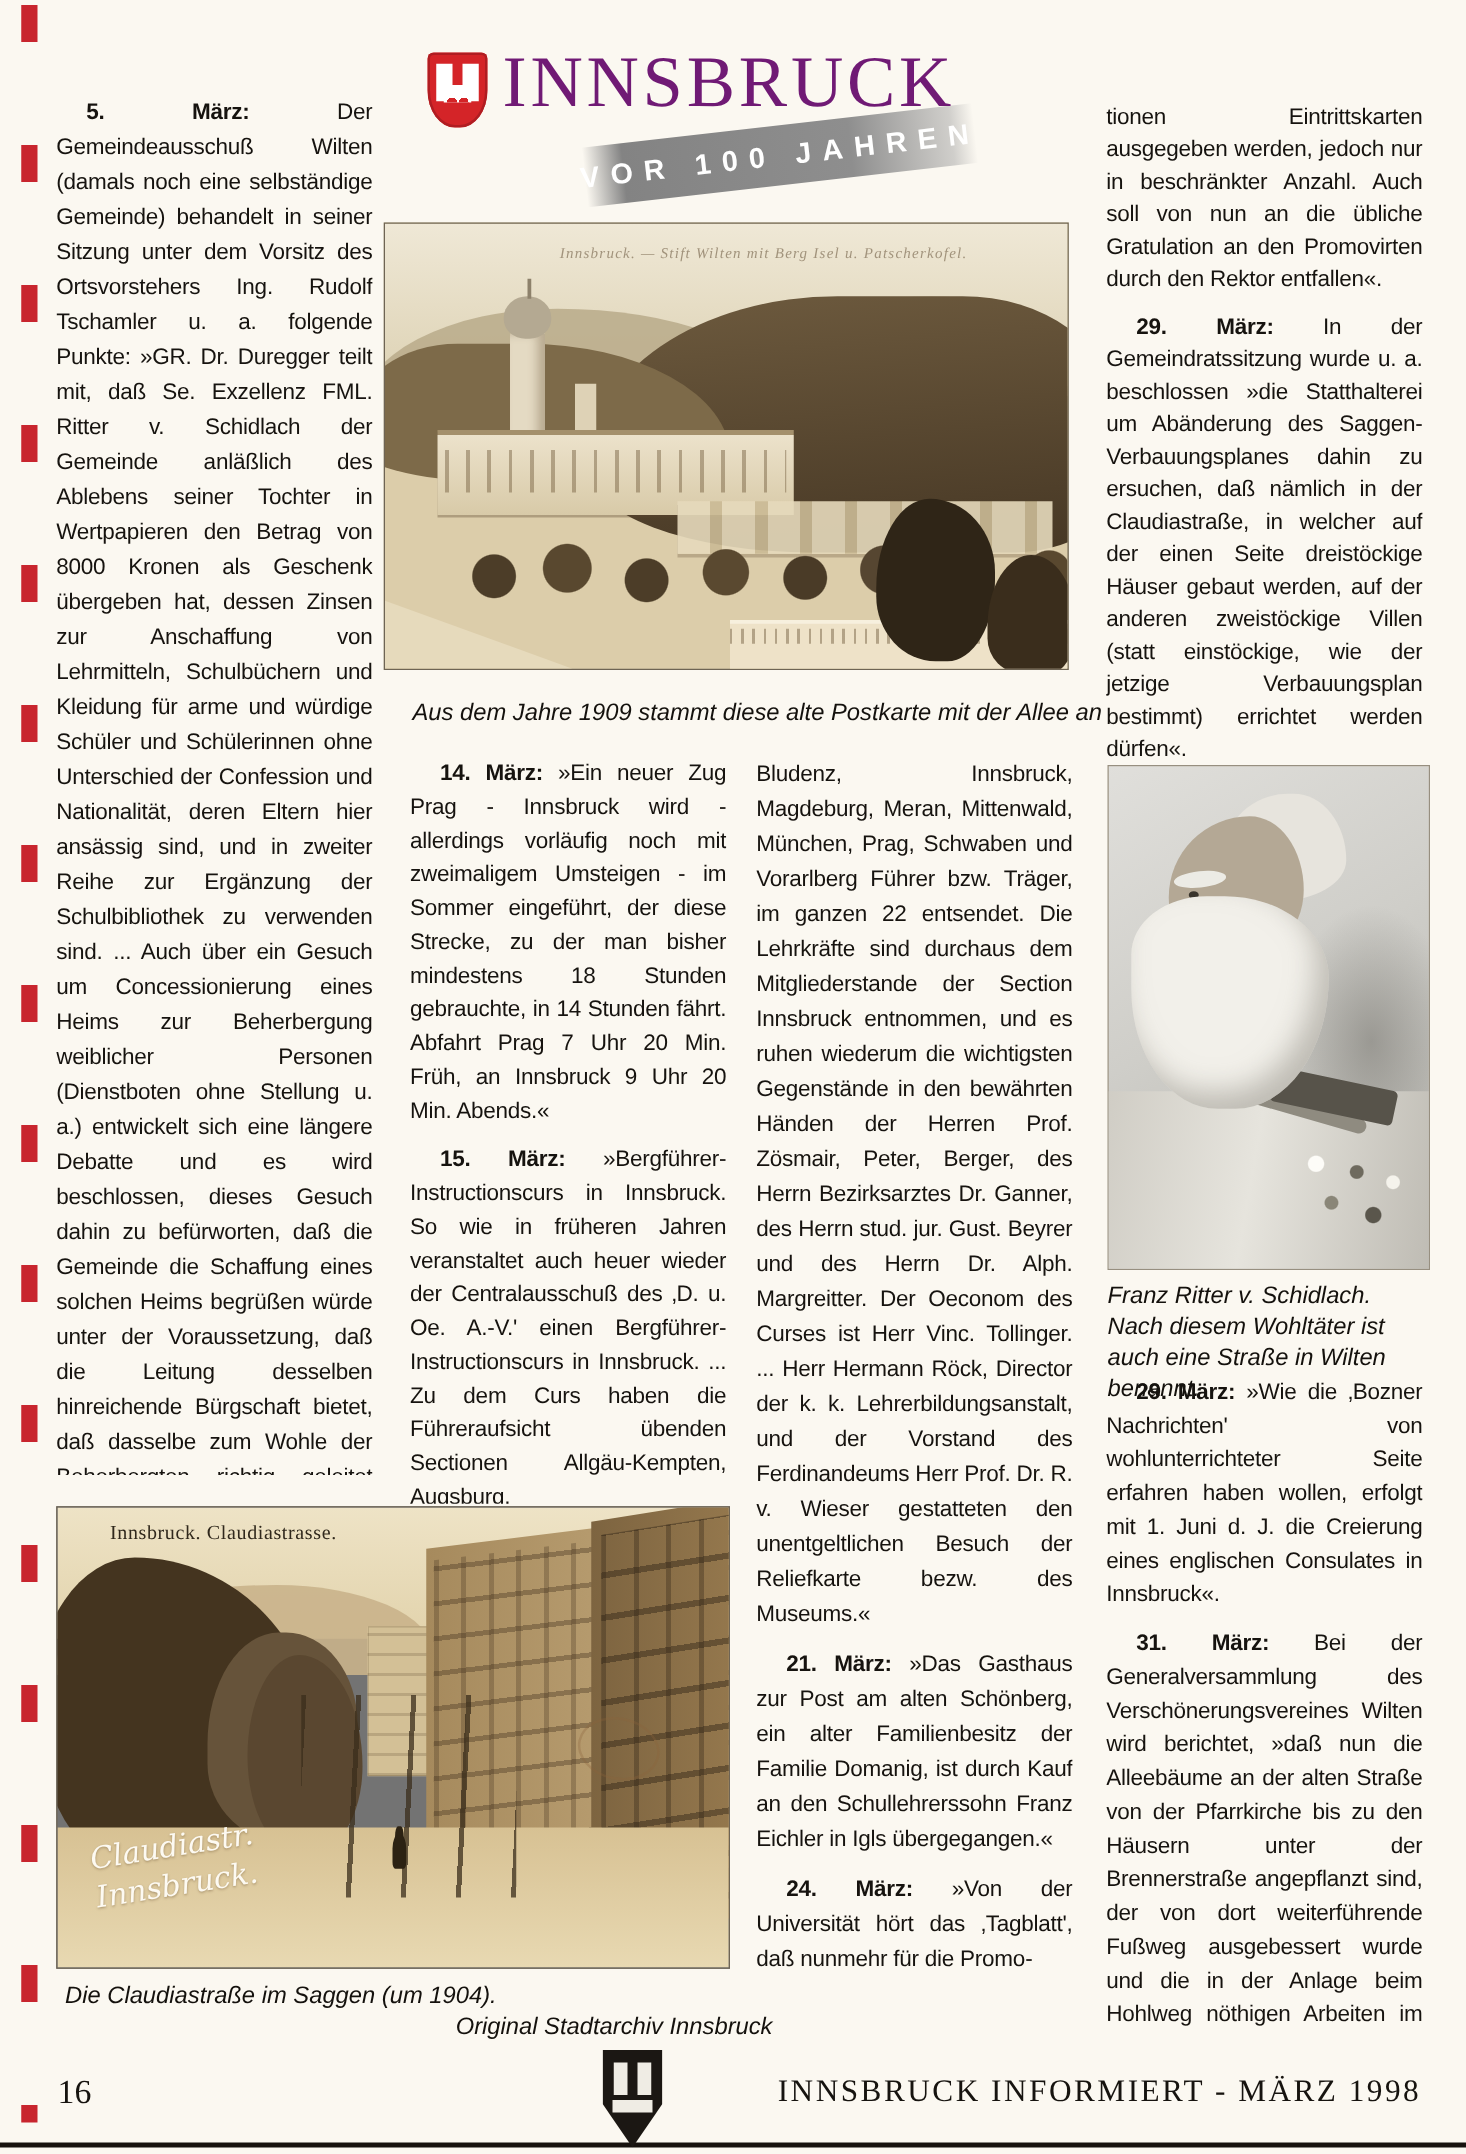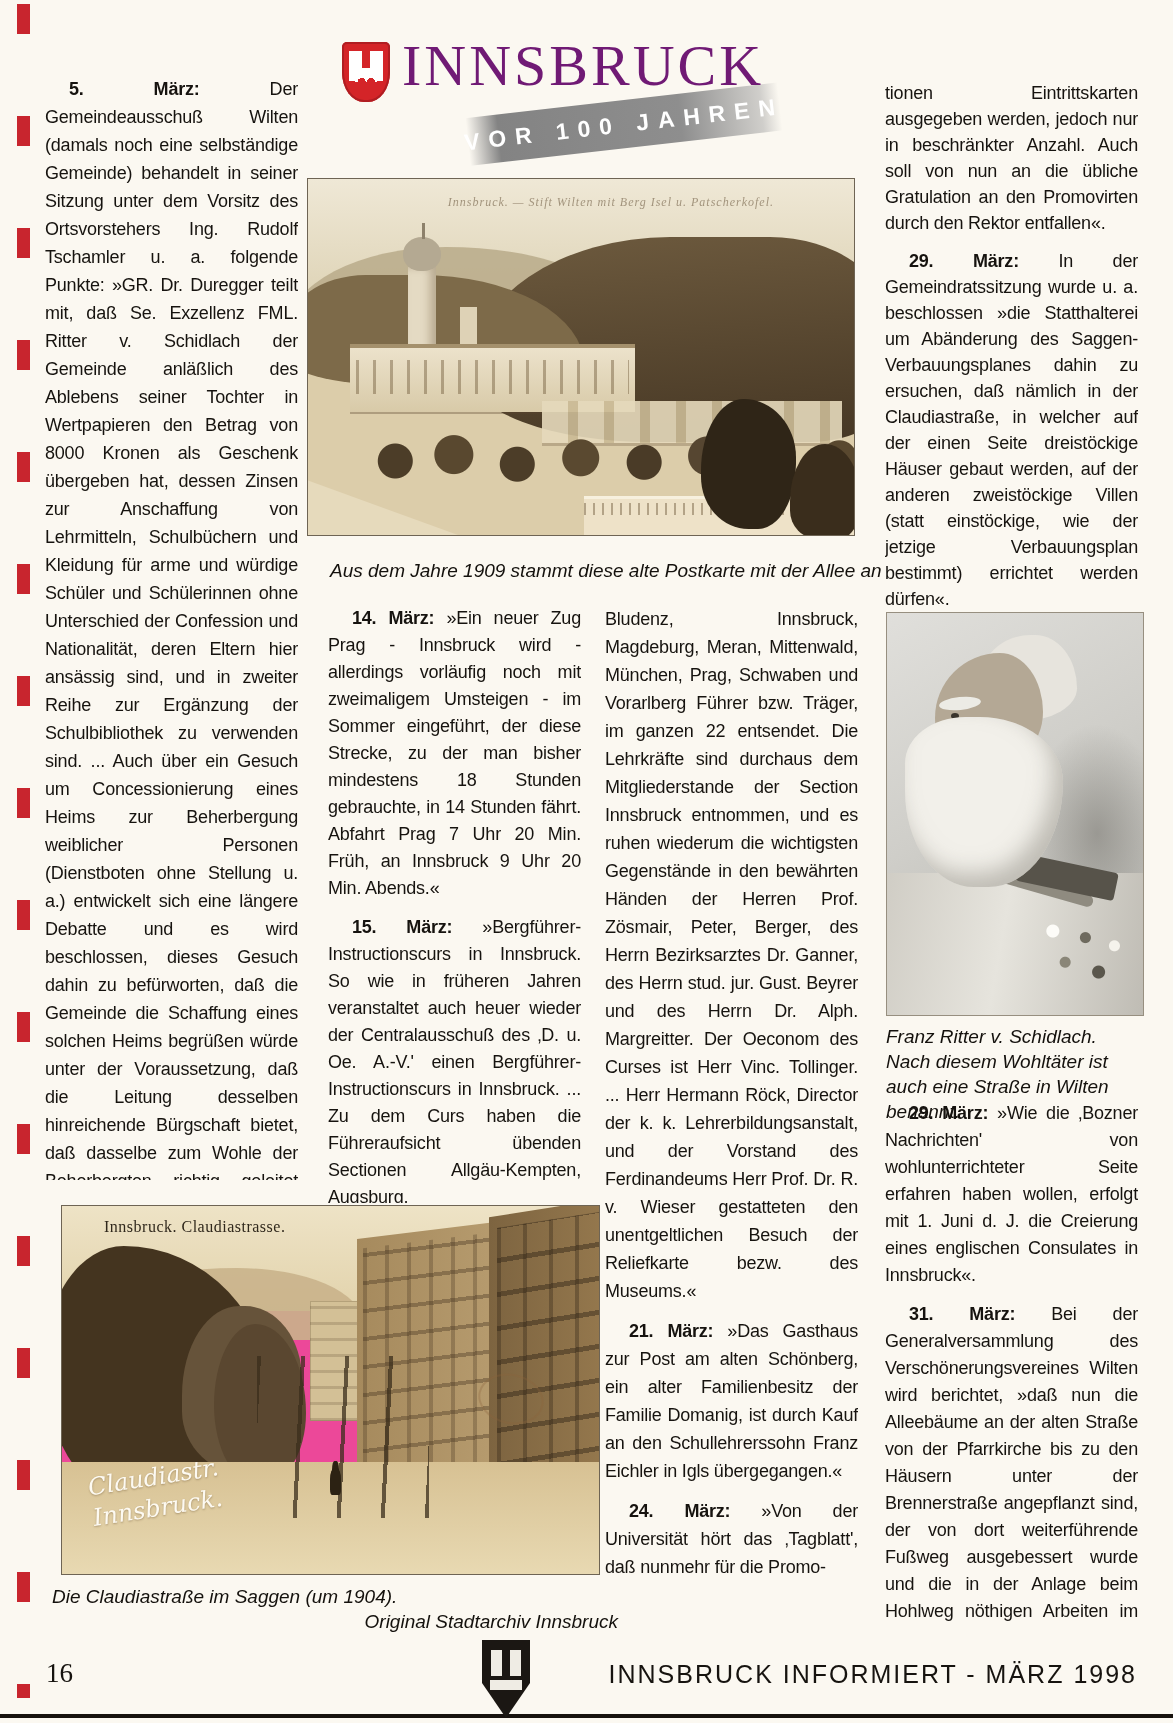--- a/index.html
+++ b/index.html
@@ -134,22 +134,22 @@
     transform:rotate(12deg); border-radius:4px; }
   .pt-medals { left:150px; top:300px; width:88px; height:82px;
     background-image:
       radial-gradient(circle at 18% 22%, #fdfcf8 0 6px, rgba(0,0,0,0) 7px),
       radial-gradient(circle at 55% 30%, #6e6a5e 0 5px, rgba(0,0,0,0) 6px),
       radial-gradient(circle at 32% 60%, #8a8678 0 5px, rgba(0,0,0,0) 6px),
       radial-gradient(circle at 70% 72%, #5a564c 0 6px, rgba(0,0,0,0) 7px),
       radial-gradient(circle at 88% 40%, #f5f3ec 0 5px, rgba(0,0,0,0) 6px); }
 
   
-  #pc-bot { left:61px; top:1205px; width:537px; height:368px;
-    background:#ec4899; border:1px solid #6e6454; }
+  #pc-bot { left:45px; top:1205px; width:537px; height:368px;
+    background:#737373; border:1px solid #6e6454; }
   .b-sky { left:0; top:0; right:0; height:105px; background:linear-gradient(#eee3c6,#e2d3ac); }
   .b-label { left:42px; top:12px; font-family:"Liberation Serif","DejaVu Serif",serif;
     font-size:16px; color:#30281c; letter-spacing:.5px; white-space:nowrap; }
   .b-mtn { left:0; top:62px; width:300px; height:72px; background:#c9b38b; opacity:.9;
     border-radius:70% 50% 0 0 / 100% 90% 0 0; }
   .b-bldg-deep { left:248px; top:95px; width:120px; height:120px; background:#d3c096;
     box-shadow:inset 0 0 0 1px rgba(110,90,60,.3);
     background-image:repeating-linear-gradient(0deg, rgba(90,70,45,.22) 0 3px,
       rgba(0,0,0,0) 3px 16px); }
   .b-bldg-right { right:-10px; top:2px; width:252px; height:285px;
@@ -182,21 +182,21 @@
     font:italic 24px "DejaVu Serif",serif; line-height:31px; color:#fdfaf2;
     text-shadow:0 1px 2px rgba(90,65,35,.4); }
   .b-script .cap-line { position:static; }
   .b-stamp { right:55px; top:168px; width:62px; height:46px; border-radius:50%;
     border:2px solid rgba(140,100,60,.30); transform:rotate(12deg); }
 
   
   .page-num { position:absolute; left:46px; top:1658px;
     font-family:"Liberation Serif","DejaVu Serif",serif; font-size:27px; }
   .f-title { position:absolute; right:36px; top:1660px;
-    font-family:Liberation Sans, sans-serif; font-size:25px;
+    font-family:Liberation Serif, serif; font-size:25px;
     letter-spacing:2px; white-space:nowrap; }
   .f-shield { position:absolute; left:482px; top:1640px; width:48px; height:78px;
     background:#1b1713; clip-path:polygon(0 0,100% 0,100% 55%,50% 100%,0 55%); z-index:4; }
   .f-shield .tw { position:absolute; top:10px; width:11px; height:26px; background:#efece4; }
   .f-shield .tw.l { left:9px; } .f-shield .tw.r { right:9px; }
   .f-shield .bar { position:absolute; left:8px; right:8px; top:40px; height:10px;
     background:#efece4; }
   .bottom-rule { position:absolute; left:0; top:1714px; width:1173px; height:4px;
     background:#17120e; }
 </style>

